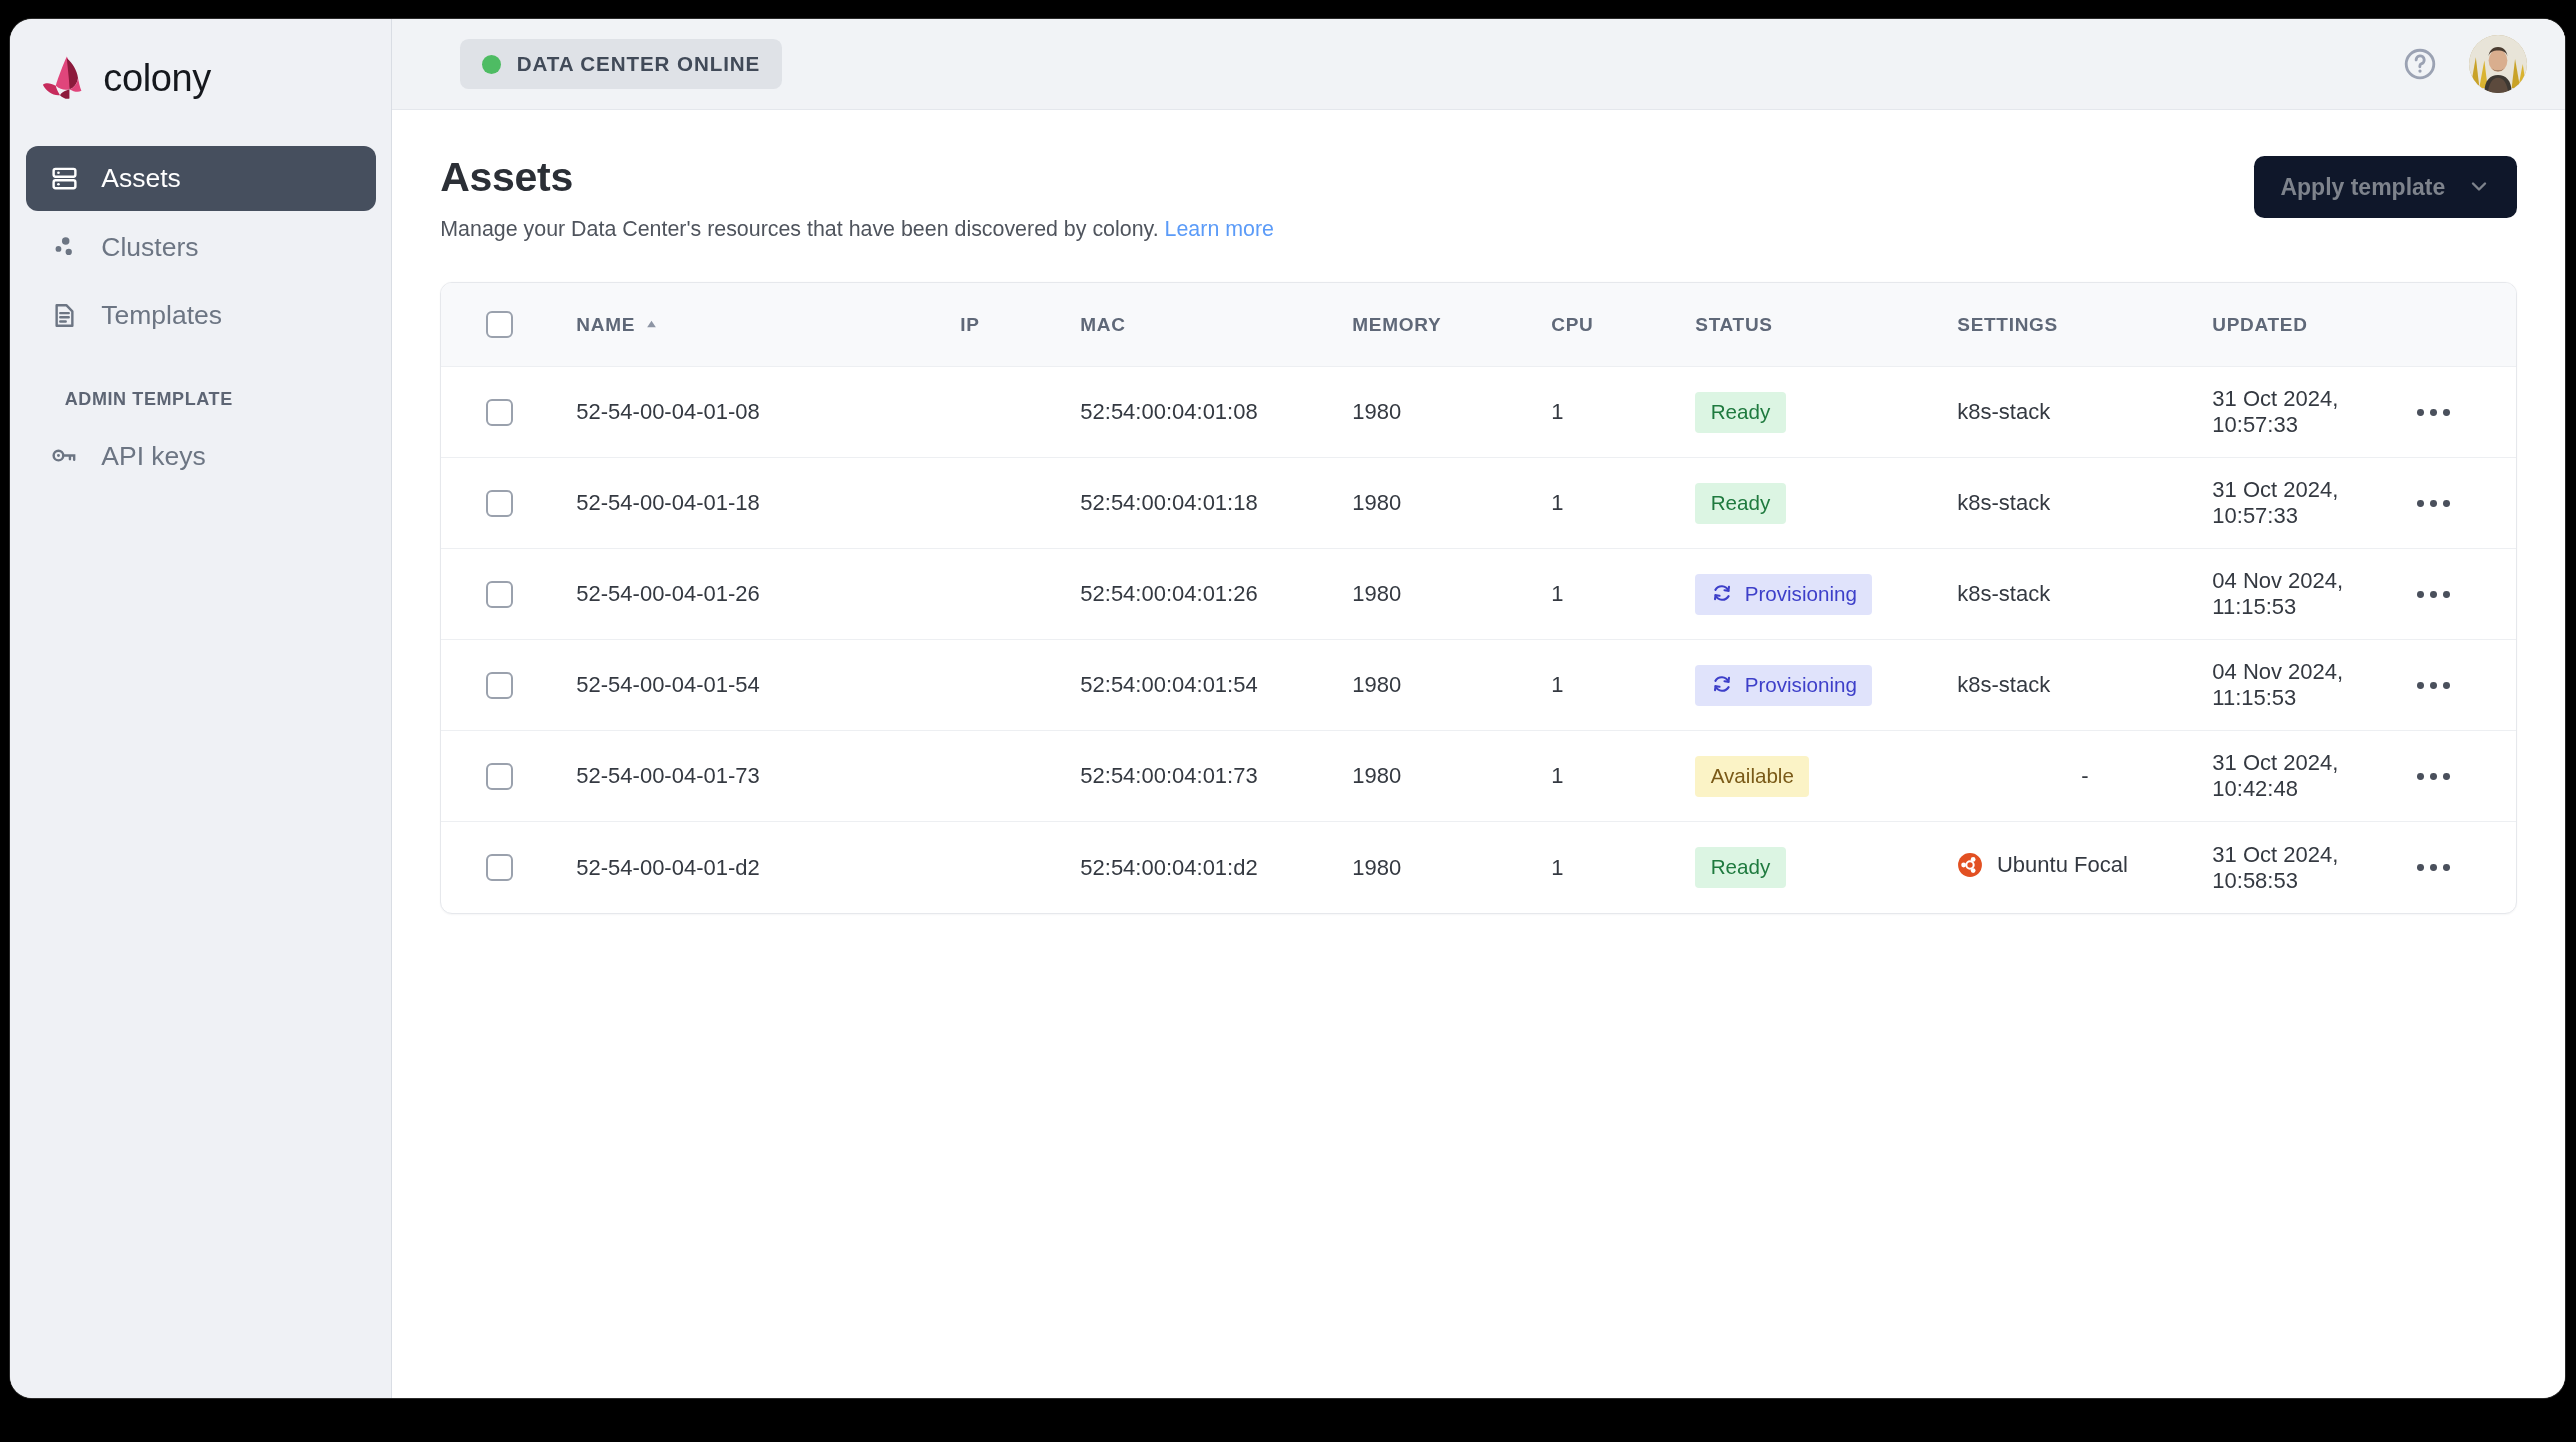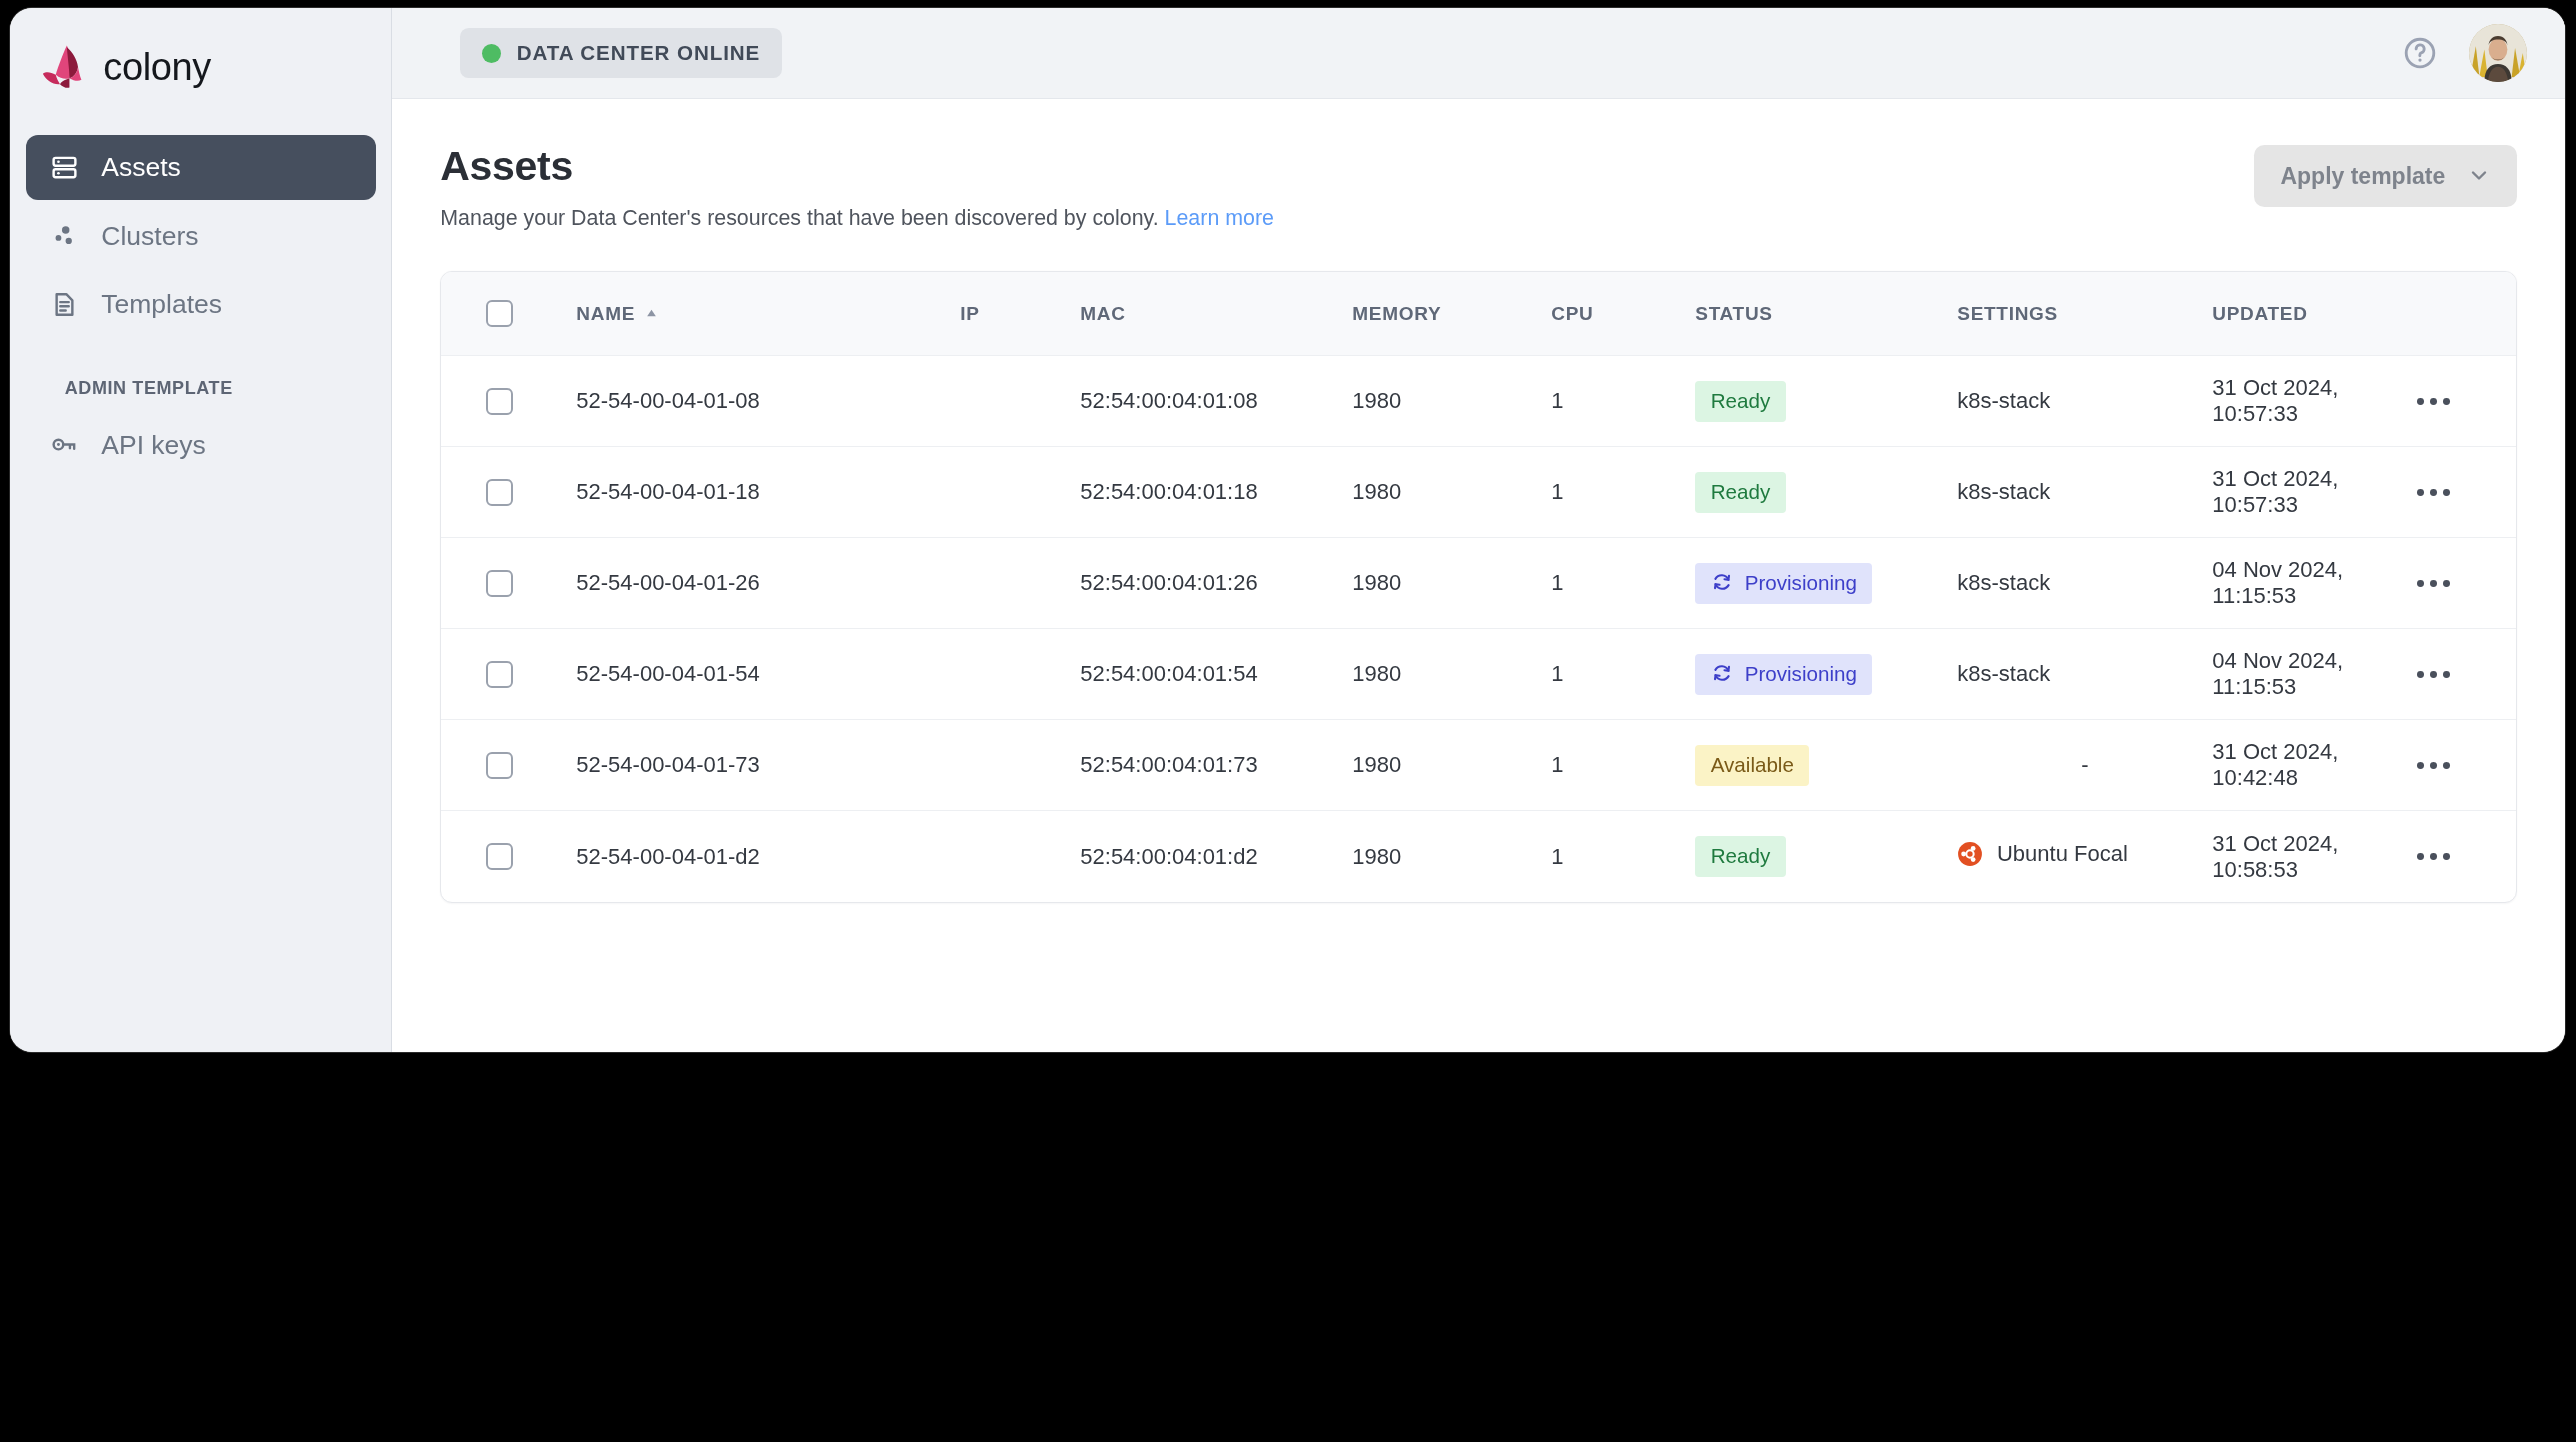--- a/index.html
+++ b/index.html
@@ -4,22 +4,22 @@
 <style>
   * { box-sizing: border-box; margin: 0; padding: 0; }
   html, body {
     width: 2576px; height: 1442px;
     background: #000000;
     font-family: "Liberation Sans", sans-serif;
     overflow: hidden;
   }
   .window {
     position: absolute;
-    left: 10.3px; top: 8px;
-    width: 2555px; height: 1044px;
+    left: 10.3px; top: 19px;
+    width: 2555px; height: 1379px;
     background: #ffffff;
     border-radius: 22px;
     overflow: hidden;
     display: flex;
     box-shadow: 0 0 0 0.9px #2b2b2b;
   }
 
   
   .sidebar {
     width: 382px;
@@ -107,21 +107,21 @@
   .content { flex: 1; padding: 46px 48px 0 48px; overflow: hidden; }
   .page-head { display: flex; align-items: flex-start; }
   .page-title {
     font-size: 41px; font-weight: 700; color: #2b2f36; line-height: 1.05;
     letter-spacing: -0.3px;
   }
   .page-sub { margin-top: 17px; font-size: 21.4px; color: #4f545d; line-height: 1.3; }
   .page-sub a { color: #5b9bf8; text-decoration: none; cursor: pointer; }
   .apply-btn {
     margin-left: auto;
-    background: #e5e5e5;
+    background: #0f172a;
     border: none;
     border-radius: 10.3px;
     height: 62px;
     min-width: 226px;
     display: flex; align-items: center; justify-content: center; gap: 22px;
     padding: 16px 26px;
     cursor: pointer;
   }
   .apply-btn .apply-label { font-size: 23px; font-weight: 700; color: #7e838c; white-space: nowrap; }
 

